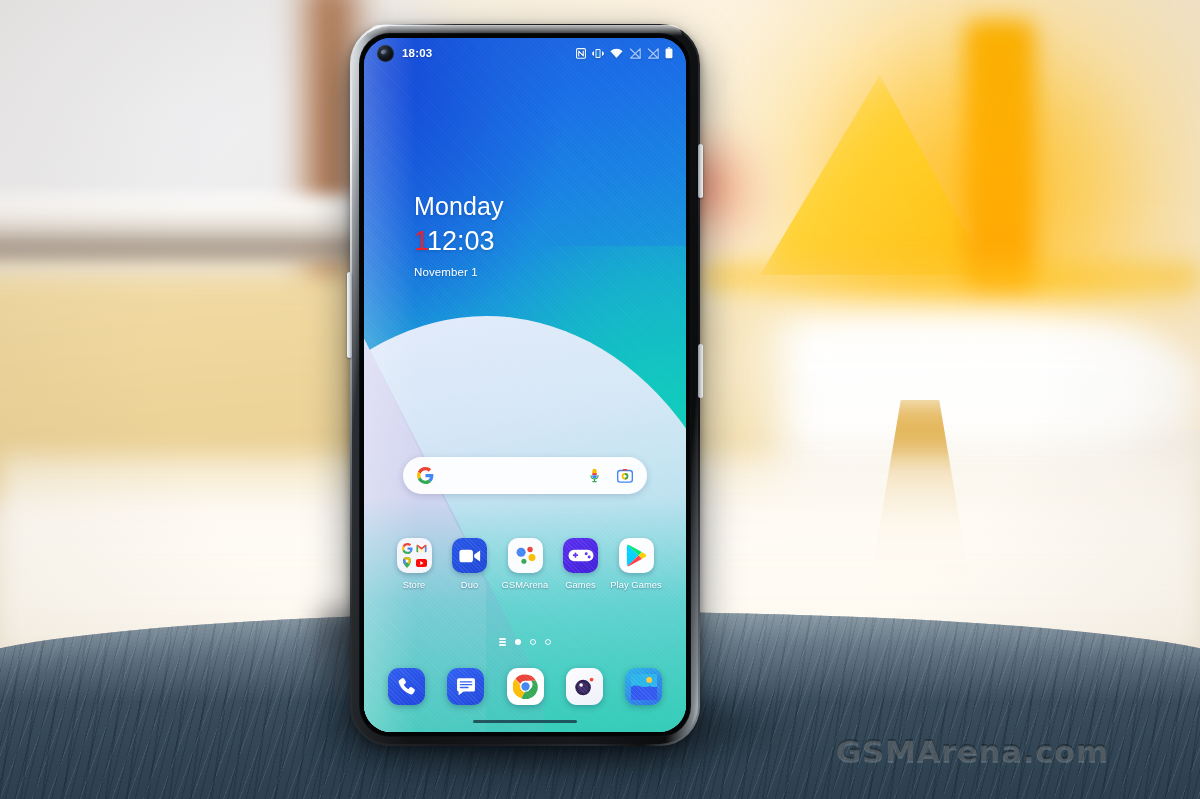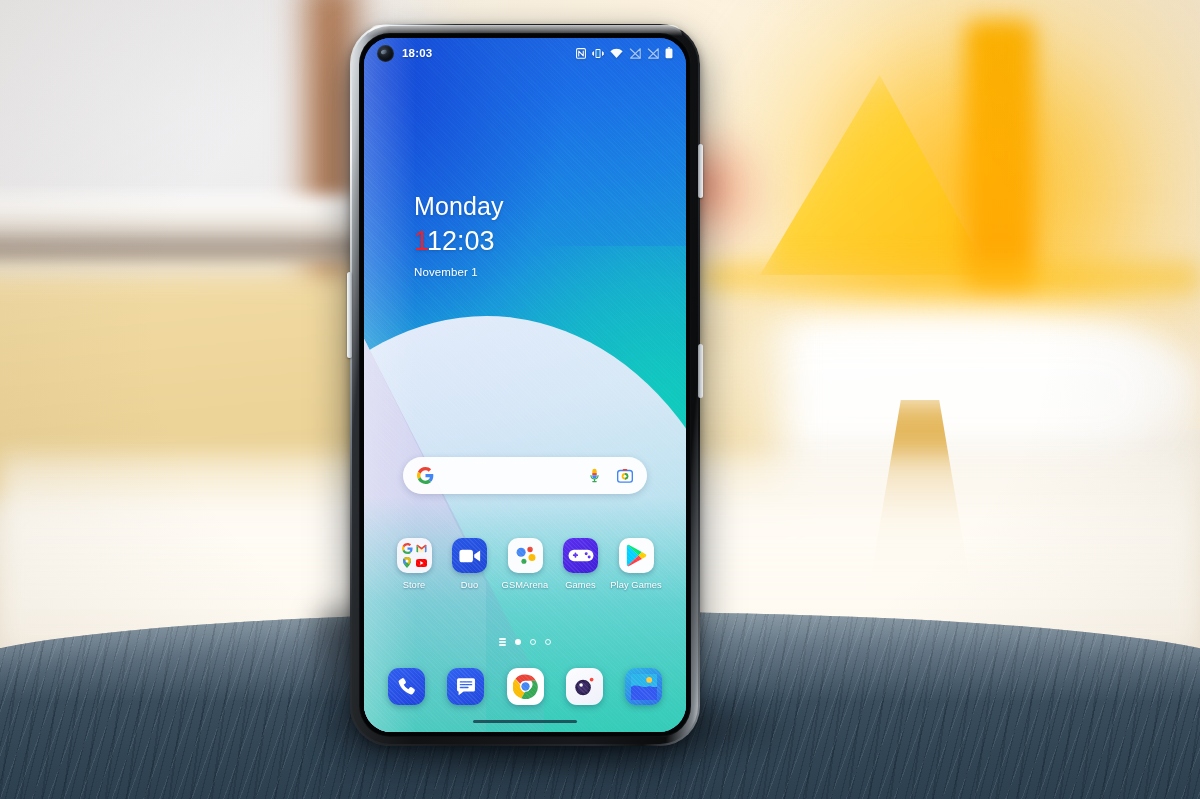--- a/index.html
+++ b/index.html
@@ -625,14 +625,15 @@
             </svg>
           </div>
         </div>
 
         <div class="navbar"></div>
 
       </div>
     </div>
   </div>
 
+  <div class="watermark">GSMArena.com</div>
 
 </div>
 
 </body></html>

